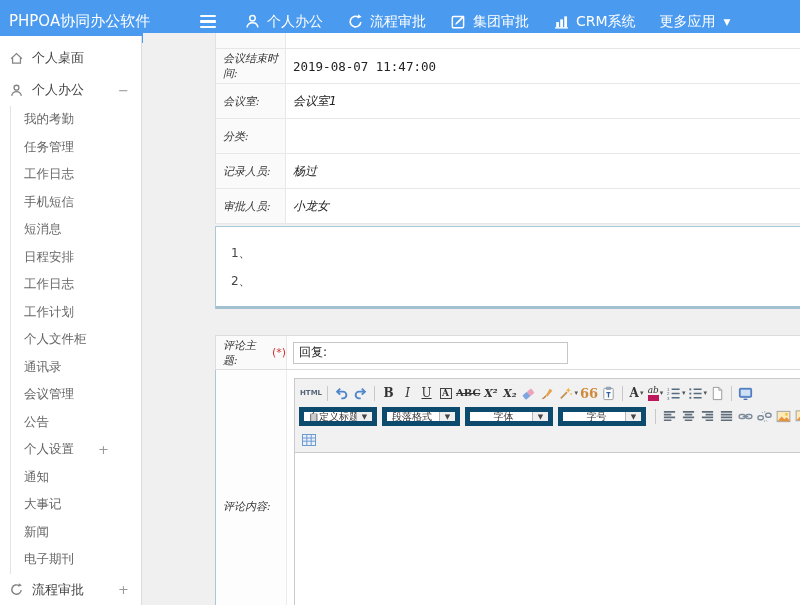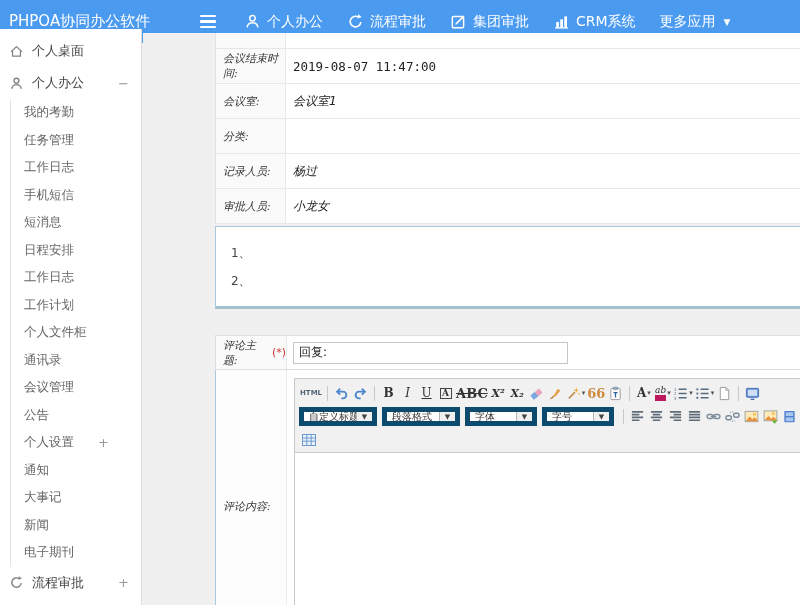--- a/index.html
+++ b/index.html
@@ -10,21 +10,21 @@
   .topbar{height:43px;background:var(--topbar_bg,#4a9af0);display:flex;align-items:center;color:#fff;}
   .brand{width:183px;padding-left:9px;font-size:15px;letter-spacing:0;white-space:nowrap;}
   .hamburger{margin-left:8px;width:16px;display:flex;flex-direction:column;gap:3px;cursor:pointer;}
   .hamburger i{display:block;height:2.5px;background:#fff;border-radius:1px;}
   .topnav{display:flex;align-items:center;margin-left:28px;}
   .nav-item{display:flex;align-items:center;gap:6px;margin-right:24px;font-size:14px;cursor:pointer;white-space:nowrap;}
   .nav-ic{display:inline-flex;width:17px;height:17px;}
   .nav-caret{font-size:9px;margin-left:2px;}
 
   
-  .sidebar{position:absolute;left:0;top:29px;width:142px;bottom:0;background:#fff;border-right:1px solid #dcdcdc;padding-top:6px;box-sizing:border-box;}
+  .sidebar{position:absolute;left:0;top:36px;width:142px;bottom:0;background:#fff;border-right:1px solid #dcdcdc;padding-top:6px;box-sizing:border-box;}
   .side-parent{height:32px;display:flex;align-items:center;gap:8px;padding:0 12px 0 9px;font-size:13px;color:#444;cursor:pointer;}
   .side-parent .s-ic{display:inline-flex;width:15px;height:15px;}
   .toggle{margin-left:auto;color:#999;font-size:13px;line-height:1;}
   .side-sub{margin-left:10px;border-left:1px solid #e3e3e3;}
   .side-item{height:27.5px;display:flex;align-items:center;padding:0 12px 0 13px;font-size:12.5px;color:#666;cursor:pointer;}
   .side-item .toggle{margin-right:20px;}
 
   
   .main{position:absolute;left:143px;top:33px;right:0;bottom:0;overflow:hidden;background:var(--content_bg,#f0f0f0);}
   .content{position:absolute;left:72px;top:0;right:-8px;}
@@ -52,31 +52,31 @@
   .editor{flex:1;display:flex;flex-direction:column;margin:8px -6px 0 7px;border:1px solid #cacaca;}
   .ed-toolbar{background:#f1f1f1;padding:2px 4px 1px 4px;}
   .ed-row{display:flex;align-items:center;height:24px;}
   .ed-row + .ed-row{height:23px;}
   .ed-content{flex:1;background:#fff;border-top:1px solid #cacaca;}
 
   .tbtn{min-width:17px;height:18px;display:inline-flex;align-items:center;justify-content:center;margin:0 1px;cursor:pointer;color:#333;}
   .tb-sep{width:1px;height:15px;background:#c8c8c8;margin:0 4px;}
   .mini-caret{font-size:7px;color:#555;margin-left:1px;}
   .tb-select{height:19px;width:78px;background:#fff;border:5px solid #0c4a6e;display:flex;align-items:center;margin-right:5px;font-size:10px;color:#333;cursor:pointer;box-sizing:border-box;}
-  .tb-select.small{width:72px;}
+  .tb-select.small{width:88px;text-align:center;}
   .tb-select .sel-label{flex:1;padding-left:5px;white-space:nowrap;overflow:hidden;}
   .sel-caret{width:15px;align-self:stretch;border-left:1px solid #b5b5b5;background:#f0f0f0;display:flex;align-items:center;justify-content:center;font-size:7px;color:#444;}
 
   .glyph{line-height:1;}
   .g-html-source{font-size:7px;font-weight:bold;color:#556677;}
   .g-bold{font-family:"DejaVu Serif",serif;font-weight:bold;font-size:12px;}
   .g-italic{font-family:"DejaVu Serif",serif;font-style:italic;font-size:12px;}
   .g-underline{font-family:"DejaVu Serif",serif;text-decoration:underline;font-size:12px;}
   .g-font-box{font-family:"DejaVu Serif",serif;border:1.5px solid #444;font-size:9px;font-weight:bold;padding:0 1.5px;}
-  .g-strikethrough{font-family:"DejaVu Serif",serif;text-decoration:line-through;font-size:13px;font-weight:bold;}
+  .g-strikethrough{font-family:"DejaVu Serif",serif;text-decoration:line-through;font-size:10px;font-weight:bold;}
   .g-superscript,.g-subscript{font-family:"DejaVu Serif",serif;font-size:11px;font-weight:bold;font-style:italic;}
   .g-blockquote{font-family:"DejaVu Serif",serif;font-weight:bold;color:#cf8a3b;font-size:13px;}
   .g-font-color{font-family:"DejaVu Serif",serif;font-weight:bold;font-size:12px;}
   .g-highlight{font-family:"DejaVu Serif",serif;font-style:italic;font-size:9px;border-bottom:6px solid #be185d;}
 </style>
 </head>
 <body>
 
 <div class="app">
 

